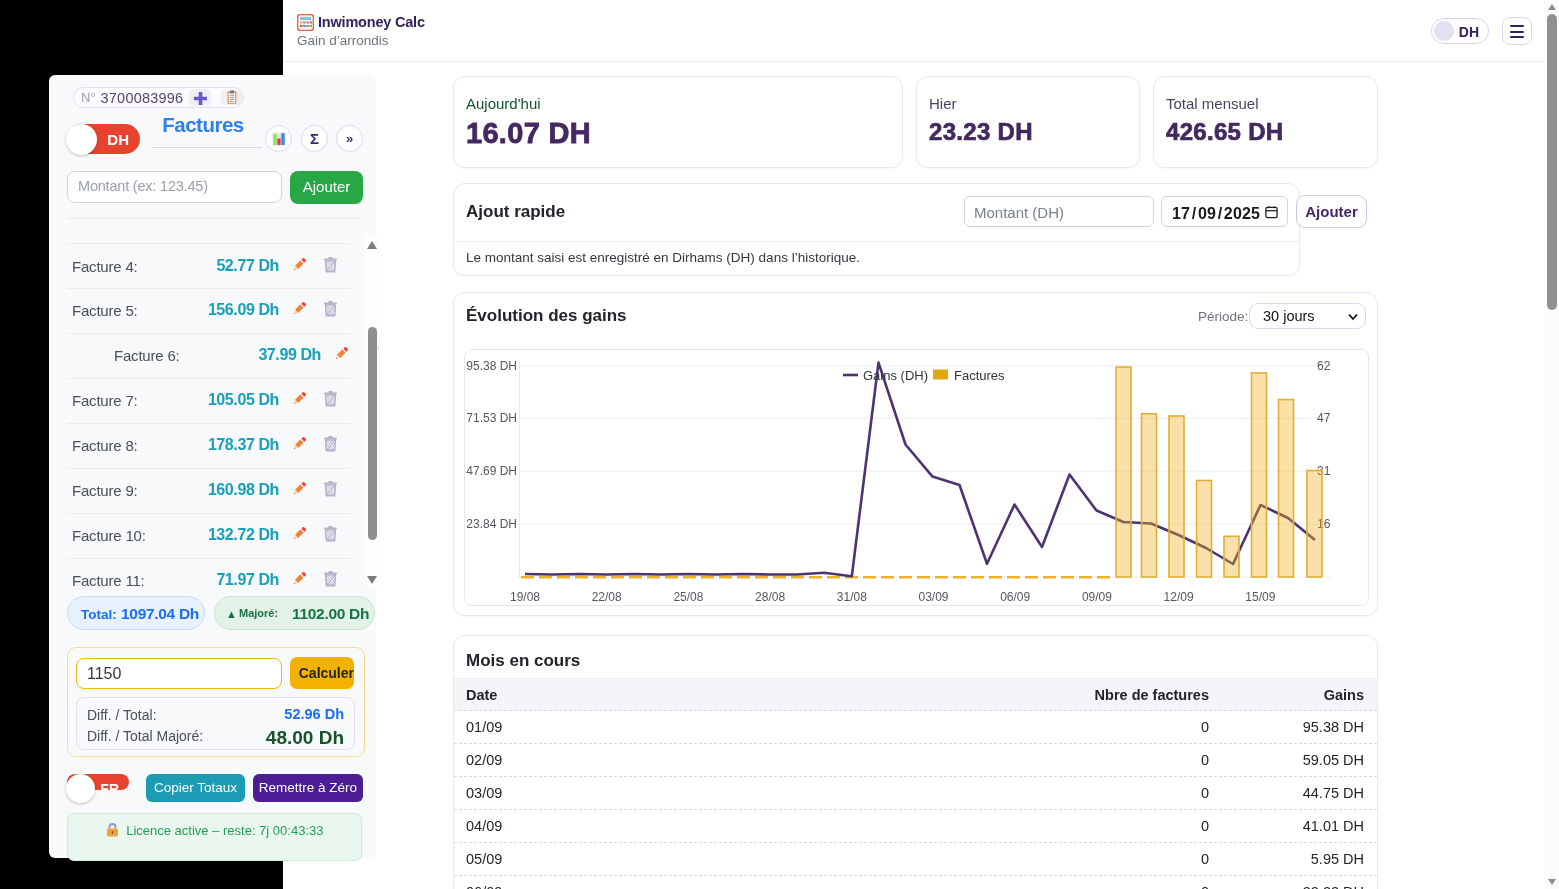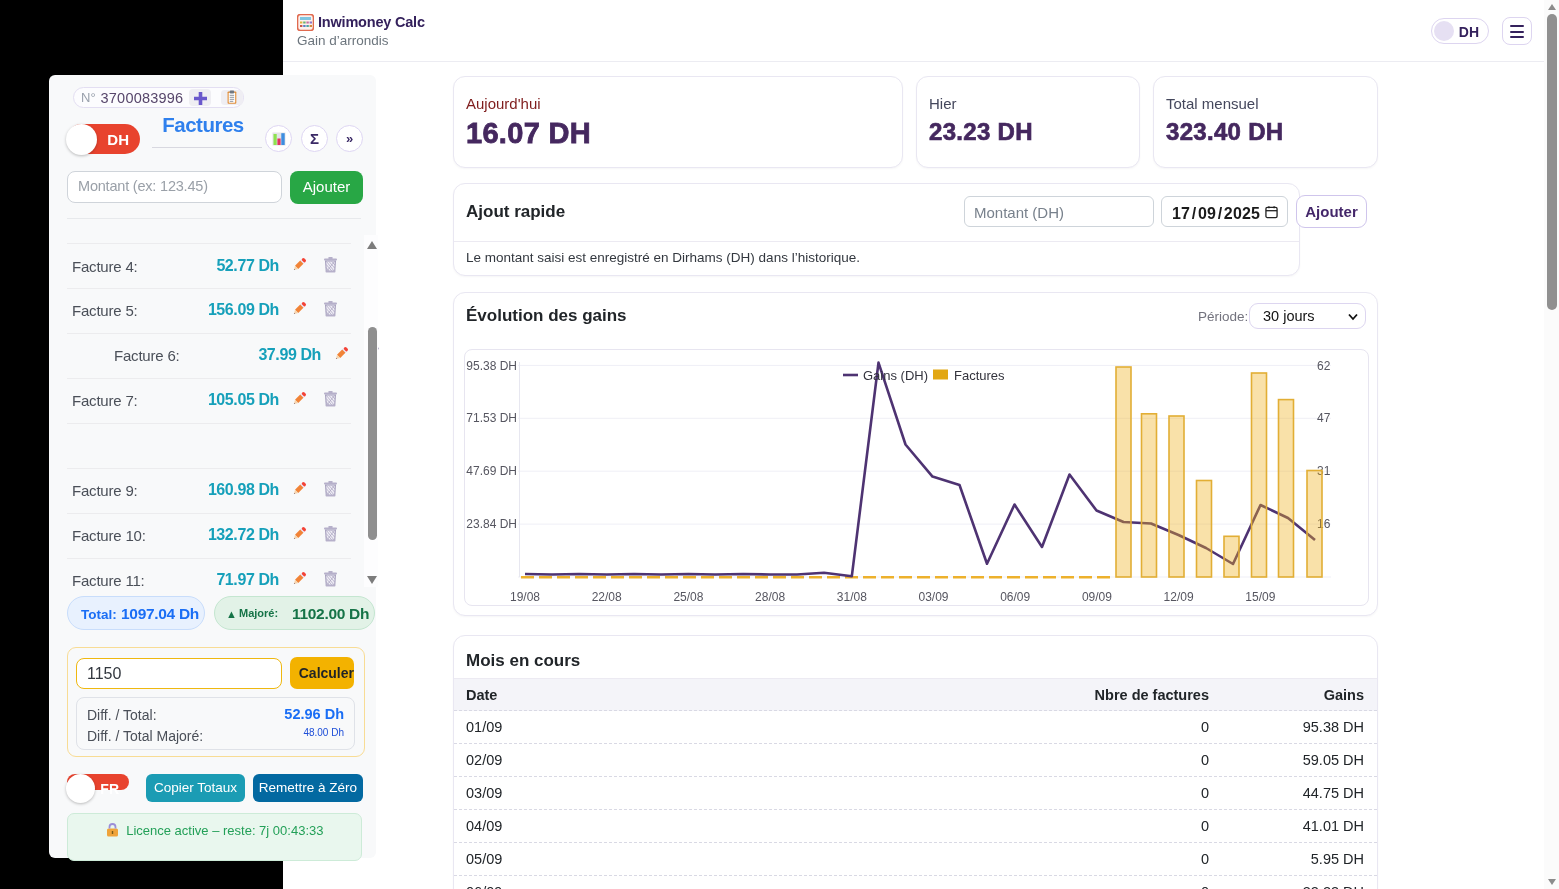--- a/index.html
+++ b/index.html
@@ -52,30 +52,30 @@
     </div>
     <div style="position:absolute;left:1219px;top:17px;width:30px;height:28px;border:1px solid #ddd5f0;border-radius:8px;background:#fff;">
       <div style="position:absolute;left:7px;top:7px;width:14px;height:2.4px;background:#34215c;border-radius:1px;"></div>
       <div style="position:absolute;left:7px;top:12.5px;width:14px;height:2.4px;background:#34215c;border-radius:1px;"></div>
       <div style="position:absolute;left:7px;top:18px;width:14px;height:2.4px;background:#34215c;border-radius:1px;"></div>
     </div>
   </div>
   <div id="content">
 
     <div class="card" style="left:170px;top:76px;width:450px;height:92px;">
-      <div style="position:absolute;left:12px;top:18px;font-size:15px;color:#7f1d1d;">Aujourd'hui</div>
+      <div style="position:absolute;left:12px;top:18px;font-size:15px;color:#14532d;">Aujourd'hui</div>
       <div style="position:absolute;left:12px;top:40px;font-size:29px;font-weight:bold;color:#45285f;letter-spacing:0.3px;-webkit-text-stroke:0.8px #45285f;">16.07 DH</div>
     </div>
     <div class="card" style="left:633px;top:76px;width:224px;height:92px;">
       <div style="position:absolute;left:12px;top:18px;font-size:15px;color:#44475c;">Hier</div>
       <div style="position:absolute;left:12px;top:41px;font-size:24px;font-weight:bold;color:#45285f;letter-spacing:0.3px;-webkit-text-stroke:0.7px #45285f;">23.23 DH</div>
     </div>
     <div class="card" style="left:870px;top:76px;width:225px;height:92px;">
       <div style="position:absolute;left:12px;top:18px;font-size:15px;color:#44475c;">Total mensuel</div>
-      <div style="position:absolute;left:12px;top:41px;font-size:24px;font-weight:bold;color:#45285f;letter-spacing:0.3px;-webkit-text-stroke:0.7px #45285f;">323.40 DH</div>
+      <div style="position:absolute;left:12px;top:41px;font-size:24px;font-weight:bold;color:#45285f;letter-spacing:0.3px;-webkit-text-stroke:0.7px #45285f;">426.65 DH</div>
     </div>
 
     <div class="card" style="left:170px;top:183px;width:847px;height:93px;">
       <div style="position:absolute;left:12px;top:18px;font-size:17px;font-weight:bold;color:#212529;">Ajout rapide</div>
       <div style="position:absolute;left:510px;top:12px;width:190px;height:31px;border:1px solid #ced4da;border-radius:6px;background:#fff;">
         <div style="position:absolute;left:9px;top:7px;font-size:15px;color:#78818c;">Montant (DH)</div>
       </div>
       <div style="position:absolute;left:707px;top:12px;width:127px;height:31px;border:1px solid #ced4da;border-radius:6px;background:#fff;">
         <div style="position:absolute;left:10px;top:8px;font-size:16px;color:#1b1b1b;font-weight:bold;letter-spacing:0.2px;">17 / 09 / 2025</div>
         <svg style="position:absolute;right:9px;top:8px;" width="13" height="14" viewBox="0 0 14 14">
@@ -316,20 +316,30 @@
       <span class="lbl">Facture 7:</span>
       <span class="amt">105.05 Dh</span>
       <svg class="pencil" style="right:49px;top:12px;" width="17" height="17" viewBox="0 0 17 17">
         <use href="#ic-pencil"></use>
       </svg>
       <svg class="trash" style="right:18px;top:12px;" width="17" height="17" viewBox="0 0 17 17">
         <use href="#ic-trash"></use>
       </svg>
     </div>
   <div class="sep" style="top:348px;"></div>
+  <div class="srow" style="top:348px;">
+      <span class="lbl">Facture 8:</span>
+      <span class="amt">178.37 Dh</span>
+      <svg class="pencil" style="right:49px;top:12px;" width="17" height="17" viewBox="0 0 17 17">
+        <use href="#ic-pencil"></use>
+      </svg>
+      <svg class="trash" style="right:18px;top:12px;" width="17" height="17" viewBox="0 0 17 17">
+        <use href="#ic-trash"></use>
+      </svg>
+    </div>
   <div class="sep" style="top:393px;"></div>
   <div class="srow" style="top:393px;">
       <span class="lbl">Facture 9:</span>
       <span class="amt">160.98 Dh</span>
       <svg class="pencil" style="right:49px;top:12px;" width="17" height="17" viewBox="0 0 17 17">
         <use href="#ic-pencil"></use>
       </svg>
       <svg class="trash" style="right:18px;top:12px;" width="17" height="17" viewBox="0 0 17 17">
         <use href="#ic-trash"></use>
       </svg>
@@ -376,32 +386,32 @@
     <div style="position:absolute;left:8px;top:10px;width:206px;height:31px;background:#fff;border:1.5px solid #efb810;border-radius:8px;">
       <div style="position:absolute;left:10px;top:6px;font-size:16px;color:#33383f;">1150</div>
     </div>
     <div style="position:absolute;left:222px;top:9px;width:64px;height:32px;background:#f3b200;border-radius:7px;">
       <div style="position:absolute;left:0;right:0;top:8px;text-align:right;font-size:14px;font-weight:bold;color:#1f2327;">Calculer</div>
     </div>
     <div style="position:absolute;left:8px;top:49px;width:279px;height:53px;border:1px solid #dfe2e8;border-radius:8px;">
       <span style="position:absolute;left:10px;top:9px;font-size:14px;color:#4a4f58;">Diff. / Total:</span>
       <span style="position:absolute;right:10px;top:8px;font-size:14.5px;font-weight:bold;color:#1a6ef5;">52.96 Dh</span>
       <span style="position:absolute;left:10px;top:30px;font-size:14px;color:#4a4f58;">Diff. / Total Majoré:</span>
-      <span style="position:absolute;right:10px;top:29px;font-size:10px;font-weight:normal;color:#1d4ed8;">48.00 Dh</span>
+      <span style="position:absolute;right:10px;top:29px;font-size:19px;font-weight:bold;color:#14532d;">48.00 Dh</span>
     </div>
   </div>
 
   <div class="toggle" style="left:18px;top:699px;width:62px;height:16px;border-radius:14px;">
     <div class="knob" style="left:-1px;top:-0.5px;width:29px;height:29px;"></div>
     <div style="position:absolute;right:10px;top:7px;font-size:14px;font-weight:bold;color:#fff;">FR</div>
   </div>
   <div style="position:absolute;left:97px;top:699px;width:99px;height:28px;background:#1b9cb4;border-radius:6px;">
     <div style="position:absolute;left:0;right:0;top:6px;text-align:center;font-size:13.5px;color:#fff;">Copier Totaux</div>
   </div>
-  <div style="position:absolute;left:204px;top:699px;width:110px;height:28px;background:#0369a1;border-radius:6px;">
+  <div style="position:absolute;left:204px;top:699px;width:110px;height:28px;background:#4c1d95;border-radius:6px;">
     <div style="position:absolute;left:0;right:0;top:6px;text-align:center;font-size:13.5px;color:#fff;">Remettre à Zéro</div>
   </div>
 
   <div style="position:absolute;left:18px;top:738px;width:295px;height:48px;background:#e9f7ee;border:1px solid #cdebd8;border-radius:7px;">
     <div style="position:absolute;left:0;right:0;top:9px;text-align:center;font-size:13px;color:#23a058;">
       <svg style="vertical-align:-2px;margin-right:4px;" width="13" height="14" viewBox="0 0 13 14">
           <rect x="1" y="5.5" width="11" height="8" rx="1.5" fill="#efa33a"></rect>
           <path d="M3.5 5.5 V4 a3 3 0 0 1 6 0 v1.5" fill="none" stroke="#9b8ed8" stroke-width="1.8"></path>
           <rect x="5.8" y="8" width="1.4" height="3" fill="#7a5c18"></rect>
         </svg>

